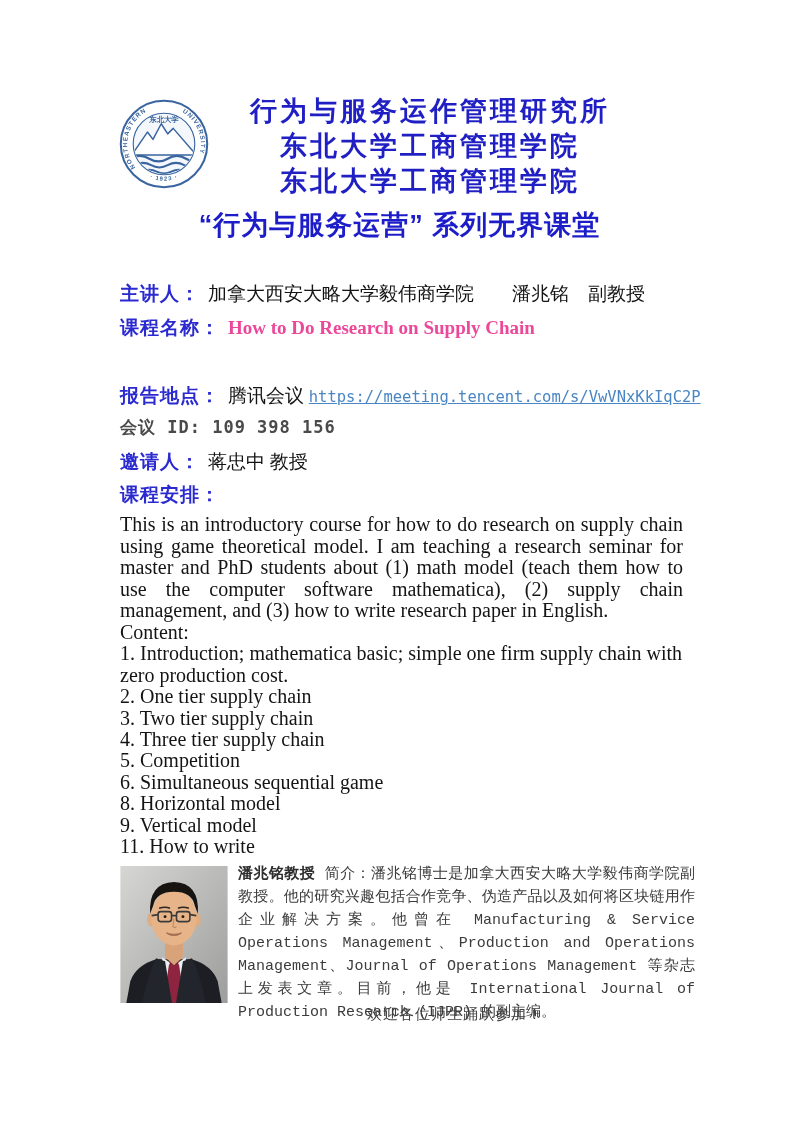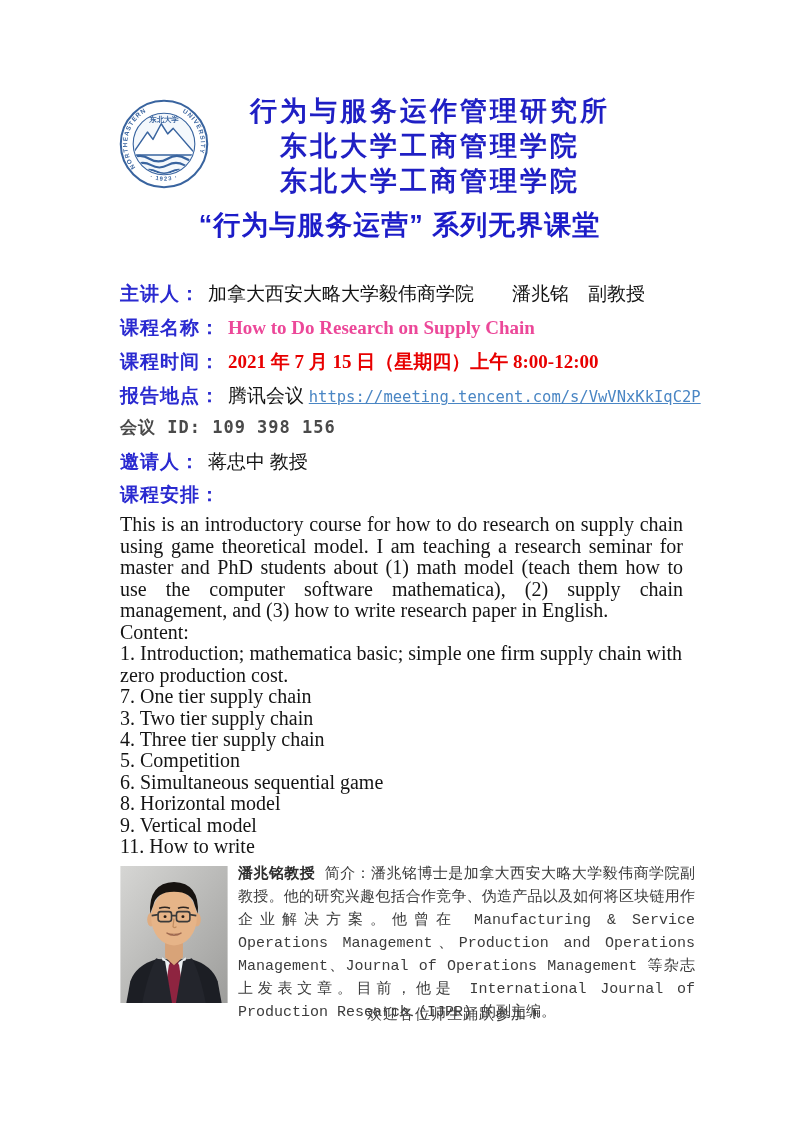--- a/index.html
+++ b/index.html
@@ -90,39 +90,36 @@
   </div>
 
   <div class="main-title">“行为与服务运营” 系列无界课堂</div>
 
   <div class="info-row row-1">
     <span class="lbl">主讲人：</span><span class="val-cn">加拿大西安大略大学毅伟商学院　　潘兆铭　副教授</span>
   </div>
   <div class="info-row row-2">
     <span class="lbl">课程名称：</span><span class="val-en">How to Do Research on Supply Chain</span>
   </div>
-  <div class="info-row row-3">
-    <span class="lbl">课程时间：</span><span class="val-red">2021 年 7 月 15 日（星期四）上午 8:00-12:00</span>
-  </div>
   <div class="info-row row-4">
     <span class="lbl">报告地点：</span><span class="val-cn">腾讯会议 </span><a class="meet-link" href="#">https://meeting.tencent.com/s/VwVNxKkIqC2P</a>
   </div>
   <div class="info-row row-5 meeting-id">会议 ID: 109 398 156</div>
   <div class="info-row row-6">
     <span class="lbl">邀请人：</span><span class="val-cn">蒋忠中 教授</span>
   </div>
   <div class="info-row row-7">
     <span class="lbl">课程安排：</span>
   </div>
 
   <div class="course-block">
     <div class="intro">This is an introductory course for how to do research on supply chain using game theoretical model. I am teaching a research seminar for master and PhD students about (1) math model (teach them how to use the computer software mathematica), (2) supply chain management, and (3) how to write research paper in English.</div>
     <div class="content-line">Content:</div>
     <div class="course-item">1. Introduction; mathematica basic; simple one firm supply chain with zero production cost.</div>
-    <div class="course-item">7. One tier supply chain</div>
+    <div class="course-item">2. One tier supply chain</div>
     <div class="course-item">3. Two tier supply chain</div>
     <div class="course-item">4. Three tier supply chain</div>
     <div class="course-item">5. Competition</div>
     <div class="course-item">6. Simultaneous sequential game</div>
     <div class="course-item">8. Horizontal model</div>
     <div class="course-item">9. Vertical model</div>
     <div class="course-item">11. How to write</div>
   </div>
 
   <svg class="photo" viewBox="0 0 108 138">

